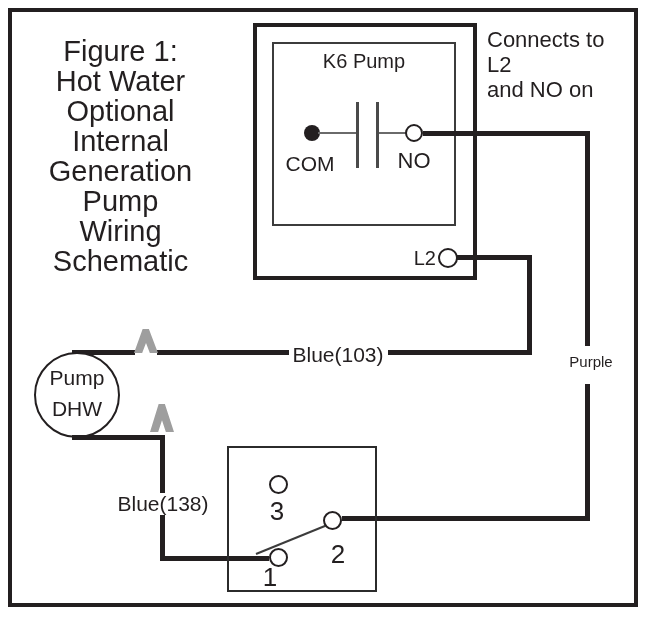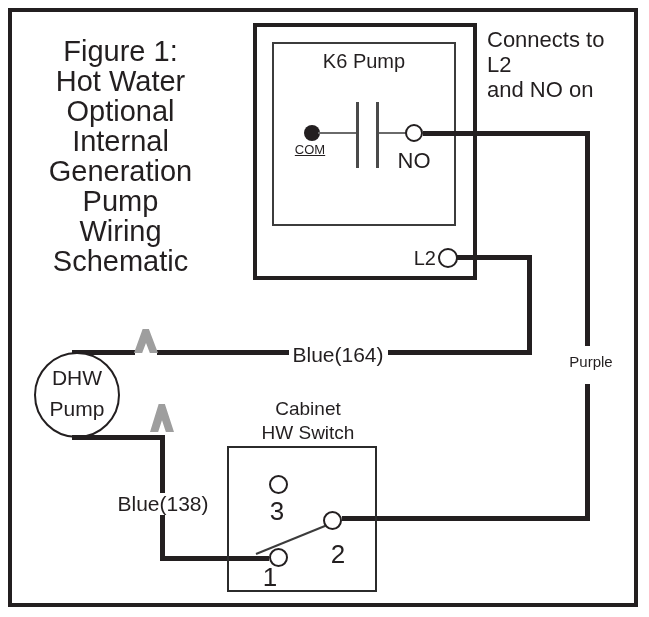--- a/index.html
+++ b/index.html
@@ -46,58 +46,54 @@
   <div class="abs" style="left:253px;top:23px;width:224px;height:257px;border:4px solid #231f20;"></div>
   <div class="abs" style="left:272px;top:42px;width:184px;height:184px;border:2px solid #3c3c3c;"></div>
   <div class="label center" style="left:302px;top:50px;width:124px;font-size:20px;">K6 Pump</div>
 
   <div class="circle" style="left:304px;top:125px;width:16px;height:16px;background:#231f20;"></div>
   <div class="thinline" style="left:318px;top:132px;width:39px;height:2px;"></div>
   <div class="bar" style="left:356px;top:102px;width:3px;height:66px;"></div>
   <div class="bar" style="left:376px;top:102px;width:3px;height:66px;"></div>
   <div class="thinline" style="left:379px;top:132px;width:27px;height:2px;"></div>
   <div class="circle" style="left:405px;top:124px;width:18px;height:18px;border:2.5px solid #231f20;"></div>
-  <div class="label center" style="left:282px;top:142px;width:56px;font-size:13px;text-decoration:underline;">COM</div>
+  <div class="label center" style="left:282px;top:152px;width:56px;font-size:21px;">COM</div>
   <div class="label center" style="left:390px;top:148px;width:48px;font-size:22px;">NO</div>
 
   <div class="label" style="left:402px;top:247px;width:34px;text-align:right;font-size:20px;">L2</div>
   <div class="circle" style="left:438px;top:248px;width:20px;height:20px;border:2.5px solid #231f20;"></div>
 
   <div class="wire" style="left:423px;top:131px;width:167px;height:5px;"></div>
   <div class="wire" style="left:585px;top:131px;width:5px;height:215px;"></div>
   <div class="label center" style="left:554px;top:353px;width:74px;font-size:15px;">Purple</div>
   <div class="wire" style="left:585px;top:384px;width:5px;height:137px;"></div>
   <div class="wire" style="left:342px;top:516px;width:248px;height:5px;"></div>
 
   <div class="wire" style="left:457px;top:255px;width:75px;height:5px;"></div>
   <div class="wire" style="left:527px;top:255px;width:5px;height:100px;"></div>
 
   <div class="wire" style="left:72px;top:350px;width:63px;height:5px;"></div>
   <div class="wire" style="left:157px;top:350px;width:132px;height:5px;"></div>
-  <div class="label center" style="left:288px;top:343px;width:100px;font-size:21px;">Blue(164)</div>
+  <div class="label center" style="left:288px;top:343px;width:100px;font-size:21px;">Blue(103)</div>
   <div class="wire" style="left:388px;top:350px;width:144px;height:5px;"></div>
   <div class="arrow" style="left:134px;top:329px;width:24px;height:24px;"></div>
 
   <div class="circle" style="left:34px;top:352px;width:86px;height:86px;border:2px solid #231f20;"></div>
   <div class="abs center" style="left:34px;top:362px;width:86px;font-size:21px;line-height:31px;">
+    <div>Pump</div>
     <div>DHW</div>
-    <div>Pump</div>
   </div>
 
   <div class="wire" style="left:72px;top:435px;width:93px;height:5px;"></div>
   <div class="wire" style="left:160px;top:435px;width:5px;height:58px;"></div>
   <div class="label center" style="left:113px;top:492px;width:100px;font-size:21px;">Blue(138)</div>
   <div class="wire" style="left:160px;top:515px;width:5px;height:46px;"></div>
   <div class="wire" style="left:160px;top:556px;width:109px;height:5px;"></div>
   <div class="arrow" style="left:150px;top:404px;width:24px;height:28px;"></div>
 
-  <div class="abs center" style="left:243px;top:397px;width:130px;font-size:19px;line-height:24px;">
-    <div>Cabinet</div>
-    <div>HW Switch</div>
-  </div>
   <div class="abs" style="left:227px;top:446px;width:150px;height:146px;border:2px solid #2b2b2b;"></div>
 
   <div class="wire" style="left:256px;top:553px;width:75px;height:2px;background:#3c3c3c;transform:rotate(-22.1deg);transform-origin:0 50%;"></div>
 
   <div class="circle" style="left:269px;top:475px;width:19px;height:19px;border:2.5px solid #231f20;"></div>
   <div class="label center" style="left:264px;top:496px;width:26px;font-size:26px;">3</div>
 
   <div class="circle" style="left:323px;top:511px;width:19px;height:19px;border:2.5px solid #231f20;"></div>
   <div class="label center" style="left:325px;top:539px;width:26px;font-size:26px;">2</div>
 

